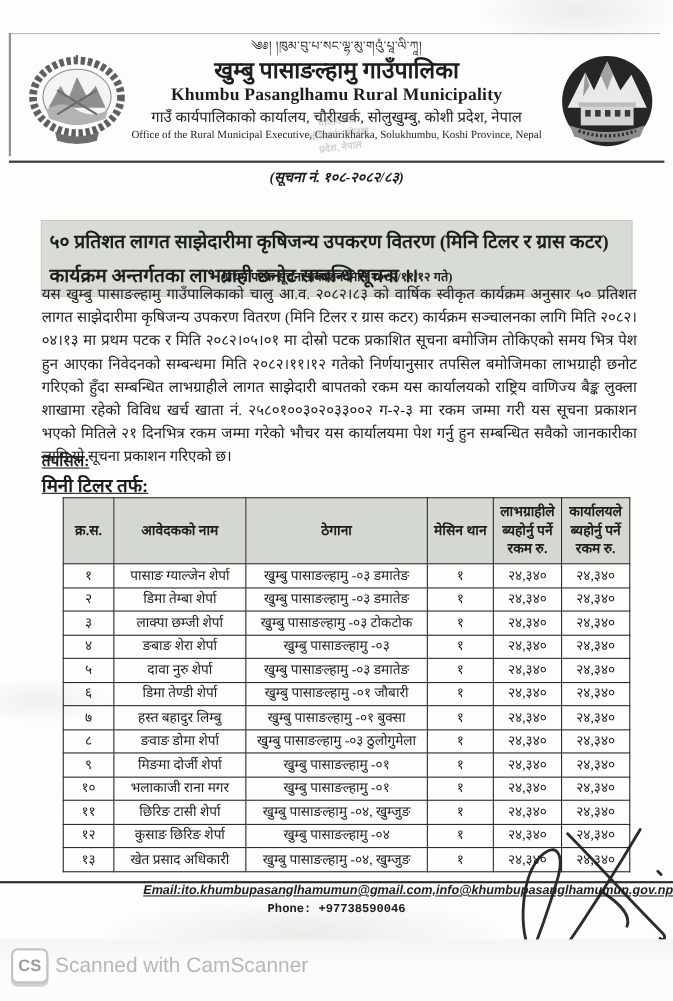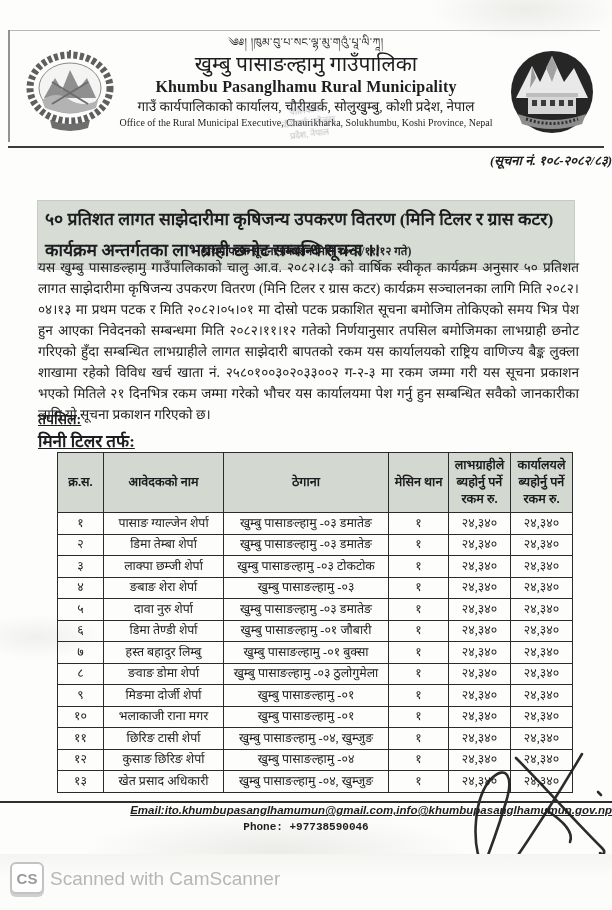--- a/index.html
+++ b/index.html
@@ -12,36 +12,36 @@
       radial-gradient(90px 30px at 6% 70%, #f0f0ee, transparent 75%),
       #fdfdfc;
   }
   
   .scan-line-v{position:absolute;left:8px;top:30px;width:2px;height:112px;background:#6f6f6f;opacity:.75;}
   .scan-line-h{position:absolute;left:8px;top:30px;width:592px;height:1px;background:#8a8a8a;opacity:.6;}
 
   
   .header{position:absolute;left:0;right:0;top:36px;text-align:center;line-height:1.25;}
   .tibetan{font-size:11px;letter-spacing:.5px;color:#262626;}
-  .muni-nep{font-size:21px;font-weight:normal;margin-top:1px;}
+  .muni-nep{font-size:21px;font-weight:bold;margin-top:1px;}
   .muni-eng{font-size:16px;font-weight:bold;letter-spacing:.2px;}
   .addr-nep{font-size:13.5px;margin-top:2px;}
   .addr-eng{font-size:10px;margin-top:1px;}
   .emblem-left{position:absolute;left:22px;top:42px;}
   .emblem-right{position:absolute;right:16px;top:48px;}
   .header-rule{position:absolute;left:8px;right:8px;top:146px;height:2px;background:#3c3c3c;}
 
   
   .stamp{
     position:absolute;left:243px;top:104px;width:130px;text-align:center;
     transform:rotate(-7deg);color:#84848e;opacity:.55;font-size:9px;line-height:12px;
     filter:blur(.3px);
   }
 
-  .notice-no{position:absolute;left:0;right:0;top:151px;text-align:right;
+  .notice-no{position:absolute;left:0;right:0;top:151px;text-align:center;
     font-size:13px;font-weight:bold;font-style:italic;}
 
   .title-box{
     position:absolute;left:37px;right:37px;top:172px;
     background:#d7dcd4;box-shadow:0 0 0 1px #c6ccc4 inset;
     font-size:17.5px;font-weight:bold;line-height:31px;text-align:left;
     padding:4px 8px;
     margin-top:28px;
   }
   .pub-line{position:absolute;left:0;right:0;top:243px;text-align:center;font-size:11.5px;font-weight:bold;}

